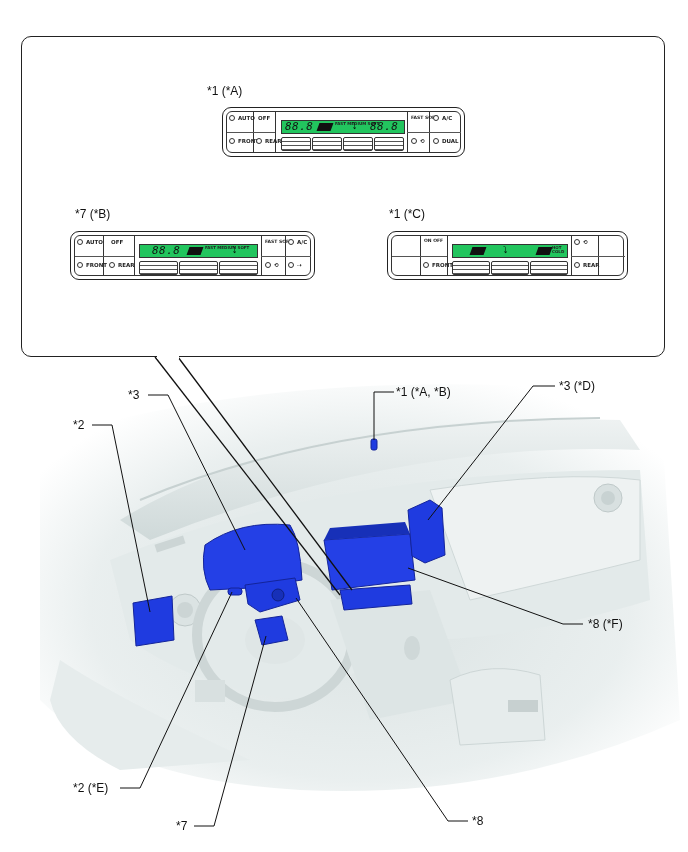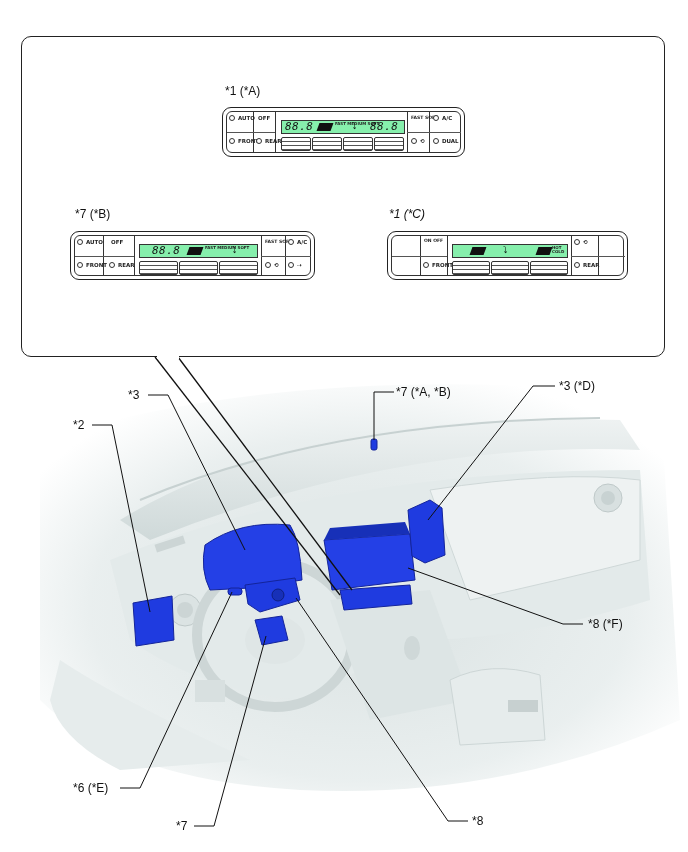--- a/index.html
+++ b/index.html
@@ -5,21 +5,21 @@
   html, body { margin: 0; padding: 0; background: #ffffff; }
   body { width: 688px; height: 852px; position: relative; overflow: hidden; font-family: "Liberation Sans", sans-serif; }
   #stage { position: absolute; left: 0; top: 0; width: 688px; height: 852px; }
   .lbl { position: absolute; font-size: 12px; color: #111; white-space: nowrap; font-family: "Liberation Sans", sans-serif; }
   .panel { position: absolute; border: 1.6px solid #222; border-radius: 9px; background: #fff; box-sizing: border-box; }
   .panel .inner { position: absolute; left: 3px; top: 3px; right: 3px; bottom: 3px; border: 1px solid #333; border-radius: 6px; }
   .cell { position: absolute; font-size: 5.5px; font-weight: bold; color: #222; display: flex; align-items: center; gap: 3px; font-family: "DejaVu Sans", sans-serif; }
   .led { width: 4px; height: 4px; border: 1px solid #333; border-radius: 50%; background: #fff; display: inline-block; }
   .vline { position: absolute; width: 1px; background: #333; }
   .hline { position: absolute; height: 1px; background: #555; }
-  .lcd { position: absolute; border: 1px solid #333; background: #86efac; }
+  .lcd { position: absolute; border: 1px solid #333; background: #22c55e; }
   .seg { position: absolute; font-family: "DejaVu Sans Mono", monospace; font-style: italic; font-size: 11px; color: #111; letter-spacing: 0.5px; }
   .vent { position: absolute; border: 1px solid #333; border-radius: 2px; background: repeating-linear-gradient(180deg,#fff 0,#fff 3px,#555 3px,#555 4px); }
   .fanbar { position: absolute; width: 14px; height: 8px; background: #111; transform: skewX(-20deg); }
   .tiny { position: absolute; font-size: 4px; font-weight: bold; color: #222; line-height: 4px; font-family: "DejaVu Sans", sans-serif; }
 </style>
 </head>
 <body>
 
 <div id="stage">
 
@@ -103,21 +103,21 @@
 
     <polyline points="194,826 214,826 266,636" fill="none" stroke="#111" stroke-width="1"></polyline>
 
     <polyline points="468,821 448,821 296,598" fill="none" stroke="#111" stroke-width="1"></polyline>
   </svg>
 
   <div style="position:absolute;left:21px;top:36px;width:644px;height:321px;border:1.8px solid #222;border-radius:10px;background:#fff;box-sizing:border-box;"></div>
 
   <div style="position:absolute;left:157px;top:354px;width:22px;height:5px;background:#fff;"></div>
 
-  <div class="lbl" style="left:225px;top:84px;text-align:center;">*1 (*A)</div>
+  <div class="lbl" style="left:207px;top:84px;text-align:center;">*1 (*A)</div>
   <div class="panel" style="left:222px;top:107px;width:243px;height:50px;">
     <div class="inner"></div>
     <div class="vline" style="left:30px;top:4px;height:40px;"></div>
     <div class="vline" style="left:52px;top:4px;height:40px;"></div>
     <div class="vline" style="left:184px;top:4px;height:40px;"></div>
     <div class="vline" style="left:206px;top:4px;height:40px;"></div>
     <div class="hline" style="left:4px;top:24px;width:48px;"></div>
     <div class="hline" style="left:184px;top:24px;width:54px;"></div>
     <div class="cell" style="left:6px;top:7px;">
         <span class="led"></span>
@@ -205,21 +205,21 @@
       <span class="seg" style="left:12px;top:-1px;">88.8</span>
       <span class="fanbar" style="left:48px;top:2px;"></span>
       <span class="tiny" style="left:65px;top:1px;">FAST MEDIUM SOFT</span>
       <span style="position:absolute;left:92px;top:0px;font-size:9px;">⤵</span>
     </div>
     <div class="vent" style="left:68px;top:29px;width:37px;height:12px;"></div>
     <div class="vent" style="left:108px;top:29px;width:37px;height:12px;"></div>
     <div class="vent" style="left:148px;top:29px;width:37px;height:12px;"></div>
   </div>
 
-  <div class="lbl" style="left:389px;top:207px;font-style:italic;">*1 (*C)</div>
+  <div class="lbl" style="left:389px;top:207px;">*1 (*C)</div>
   <div class="panel" style="left:387px;top:231px;width:241px;height:49px;">
     <div class="inner"></div>
     <div class="vline" style="left:32px;top:4px;height:40px;"></div>
     <div class="vline" style="left:59px;top:4px;height:40px;"></div>
     <div class="vline" style="left:183px;top:4px;height:40px;"></div>
     <div class="vline" style="left:210px;top:4px;height:40px;"></div>
     <div class="hline" style="left:4px;top:24px;width:55px;"></div>
     <div class="hline" style="left:183px;top:24px;width:54px;"></div>
     <div class="cell" style="left:36px;top:6px;font-size:4.5px;">
         <span>ON OFF</span>
@@ -242,19 +242,19 @@
       <span class="fanbar" style="left:84px;top:2px;"></span>
       <span class="tiny" style="left:99px;top:1px;">HOT COLD</span>
     </div>
     <div class="vent" style="left:64px;top:29px;width:36px;height:12px;"></div>
     <div class="vent" style="left:103px;top:29px;width:36px;height:12px;"></div>
     <div class="vent" style="left:142px;top:29px;width:36px;height:12px;"></div>
   </div>
 
   <div class="lbl" style="left:73px;top:418px;">*2</div>
   <div class="lbl" style="left:128px;top:388px;">*3</div>
-  <div class="lbl" style="left:396px;top:385px;">*7 (*A, *B)</div>
+  <div class="lbl" style="left:396px;top:385px;">*1 (*A, *B)</div>
   <div class="lbl" style="left:559px;top:379px;">*3 (*D)</div>
-  <div class="lbl" style="left:73px;top:781px;">*6 (*E)</div>
+  <div class="lbl" style="left:73px;top:781px;">*2 (*E)</div>
   <div class="lbl" style="left:176px;top:819px;">*7</div>
   <div class="lbl" style="left:472px;top:814px;">*8</div>
   <div class="lbl" style="left:588px;top:617px;">*8 (*F)</div>
 </div>
 
 </body></html>

